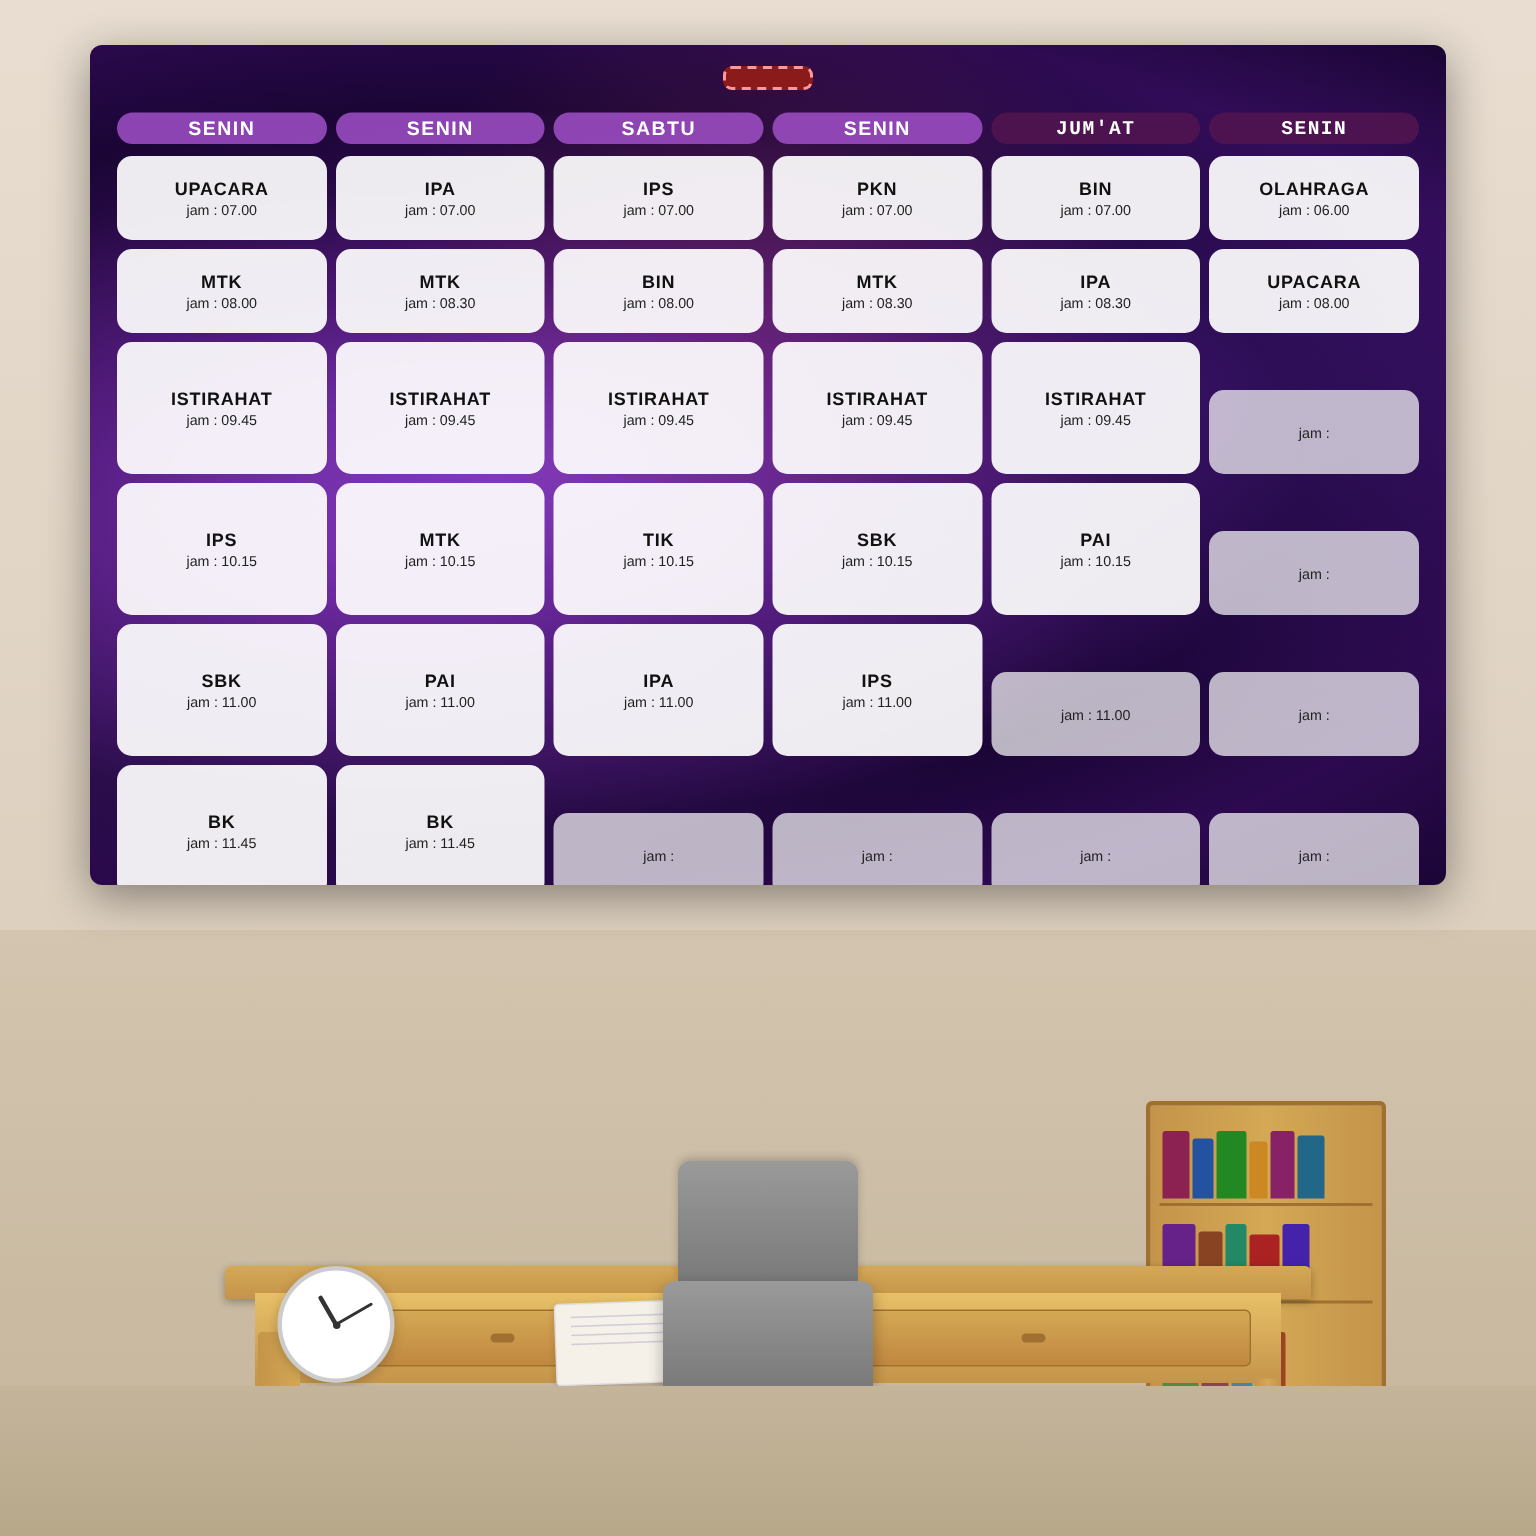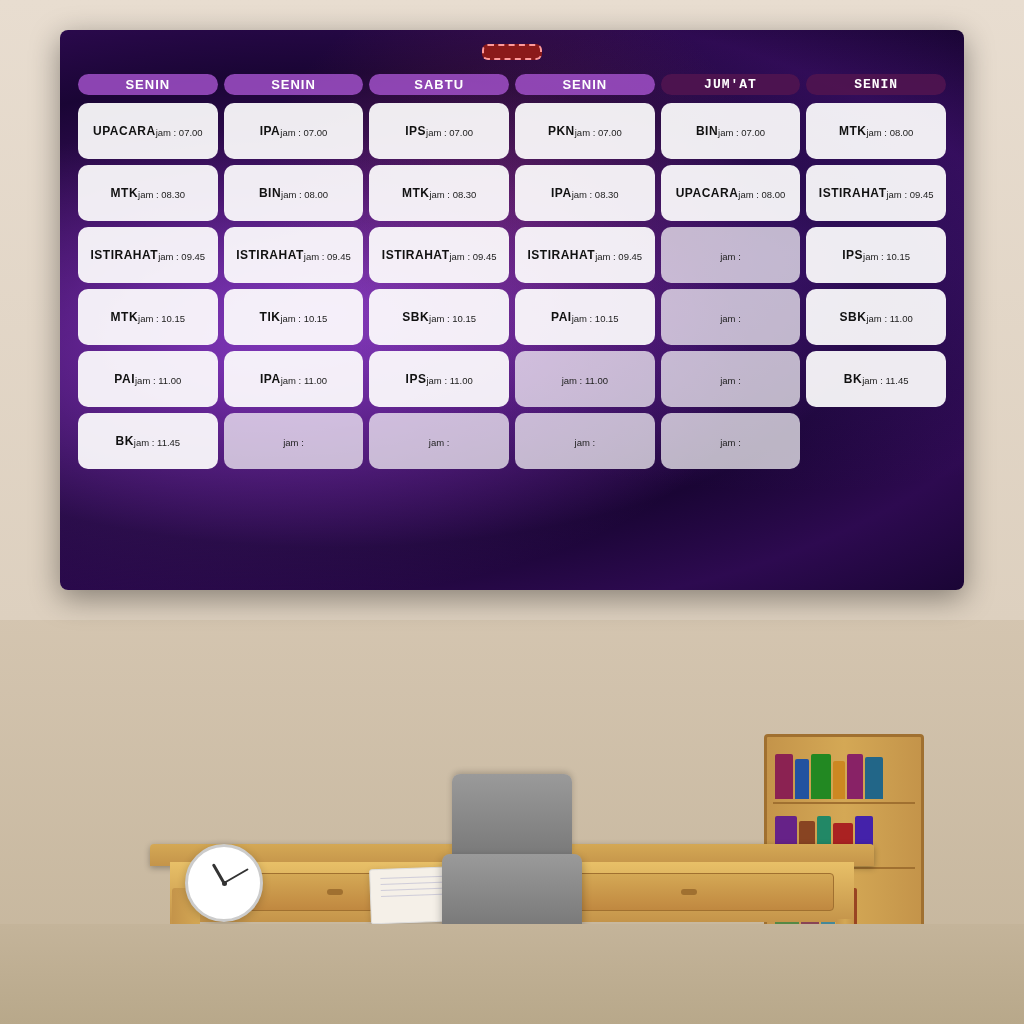--- a/index.html
+++ b/index.html
@@ -116,27 +116,28 @@
       position: relative;
       z-index: 2;
     }
 
     .schedule-cell {
       background: rgba(255,255,255,0.92);
       border-radius: 10px;
       padding: 5px 6px 4px 6px;
       min-height: 56px;
       display: flex;
-      flex-direction: row;
+      flex-direction: column;
       align-items: center;
       justify-content: center;
     }
 
     .schedule-cell.empty {
       background: rgba(255,255,255,0.7);
+      margin-top: 32px;
     }
 
     .cell-subject {
       font-size: 12px;
       font-weight: 900;
       color: #111;
       font-family: 'Arial Black', Arial, sans-serif;
       letter-spacing: 0.5px;
       text-align: center;
       line-height: 1.2;
@@ -455,20 +456,24 @@
             <div class="cell-subject">IPS</div>
             <div class="cell-time">jam : 07.00</div>
           </div>
           <div class="schedule-cell">
             <div class="cell-subject">PKN</div>
             <div class="cell-time">jam : 07.00</div>
           </div>
           <div class="schedule-cell">
             <div class="cell-subject">BIN</div>
             <div class="cell-time">jam : 07.00</div>
+          </div>
+          <div class="schedule-cell">
+            <div class="cell-subject">OLAHRAGA</div>
+            <div class="cell-time">jam : 06.00</div>
           </div>
           <div class="schedule-cell">
             <div class="cell-subject">MTK</div>
             <div class="cell-time">jam : 08.00</div>
           </div>
           <div class="schedule-cell">
             <div class="cell-subject">MTK</div>
             <div class="cell-time">jam : 08.30</div>
           </div>
           <div class="schedule-cell">

